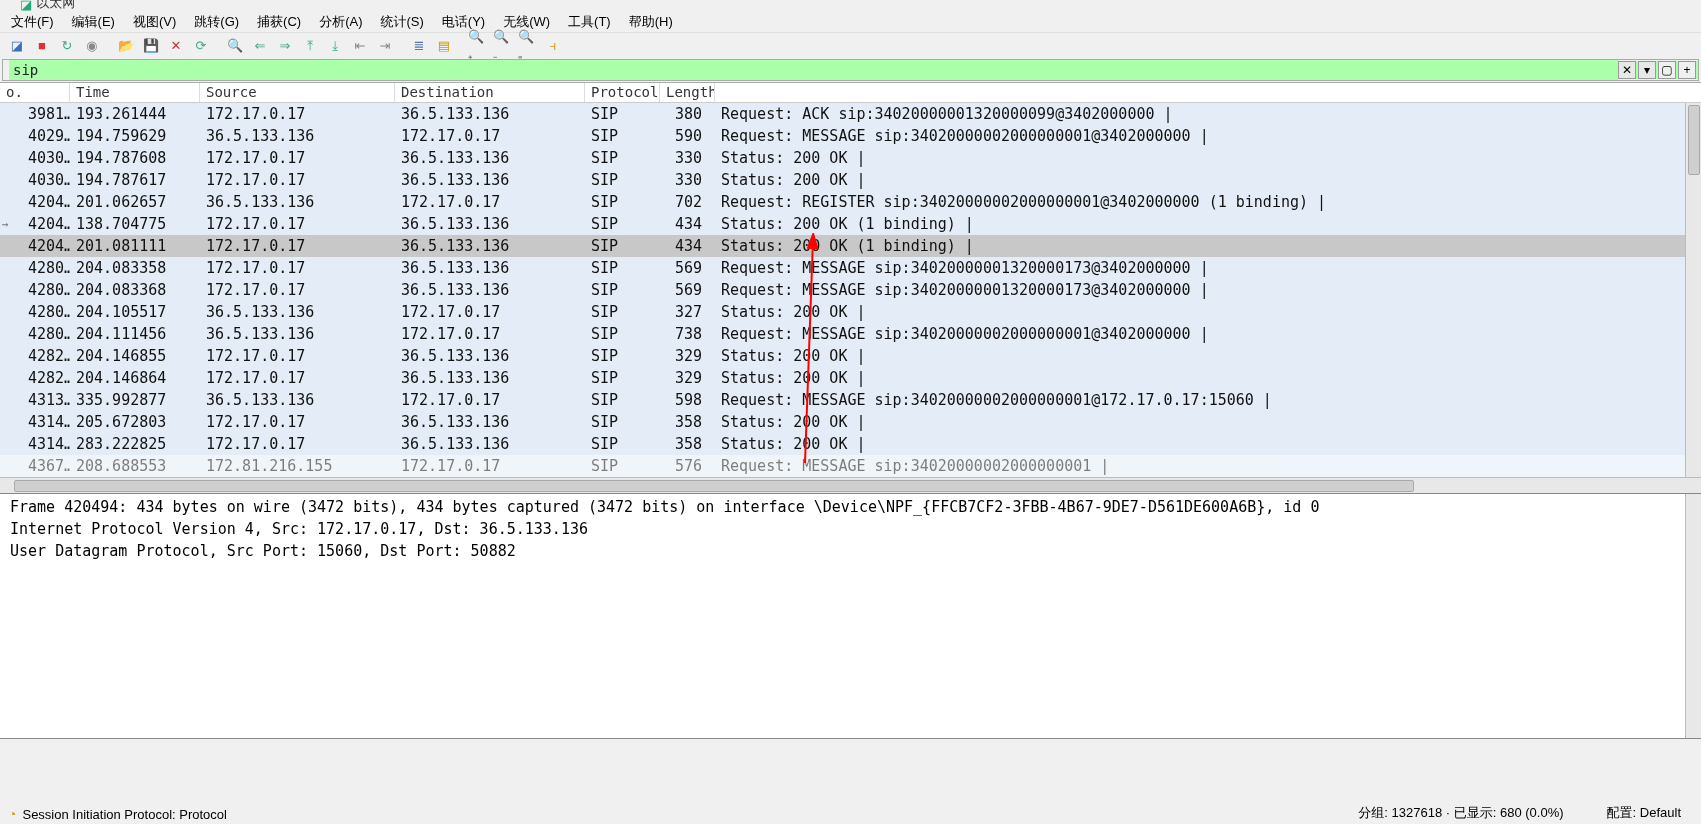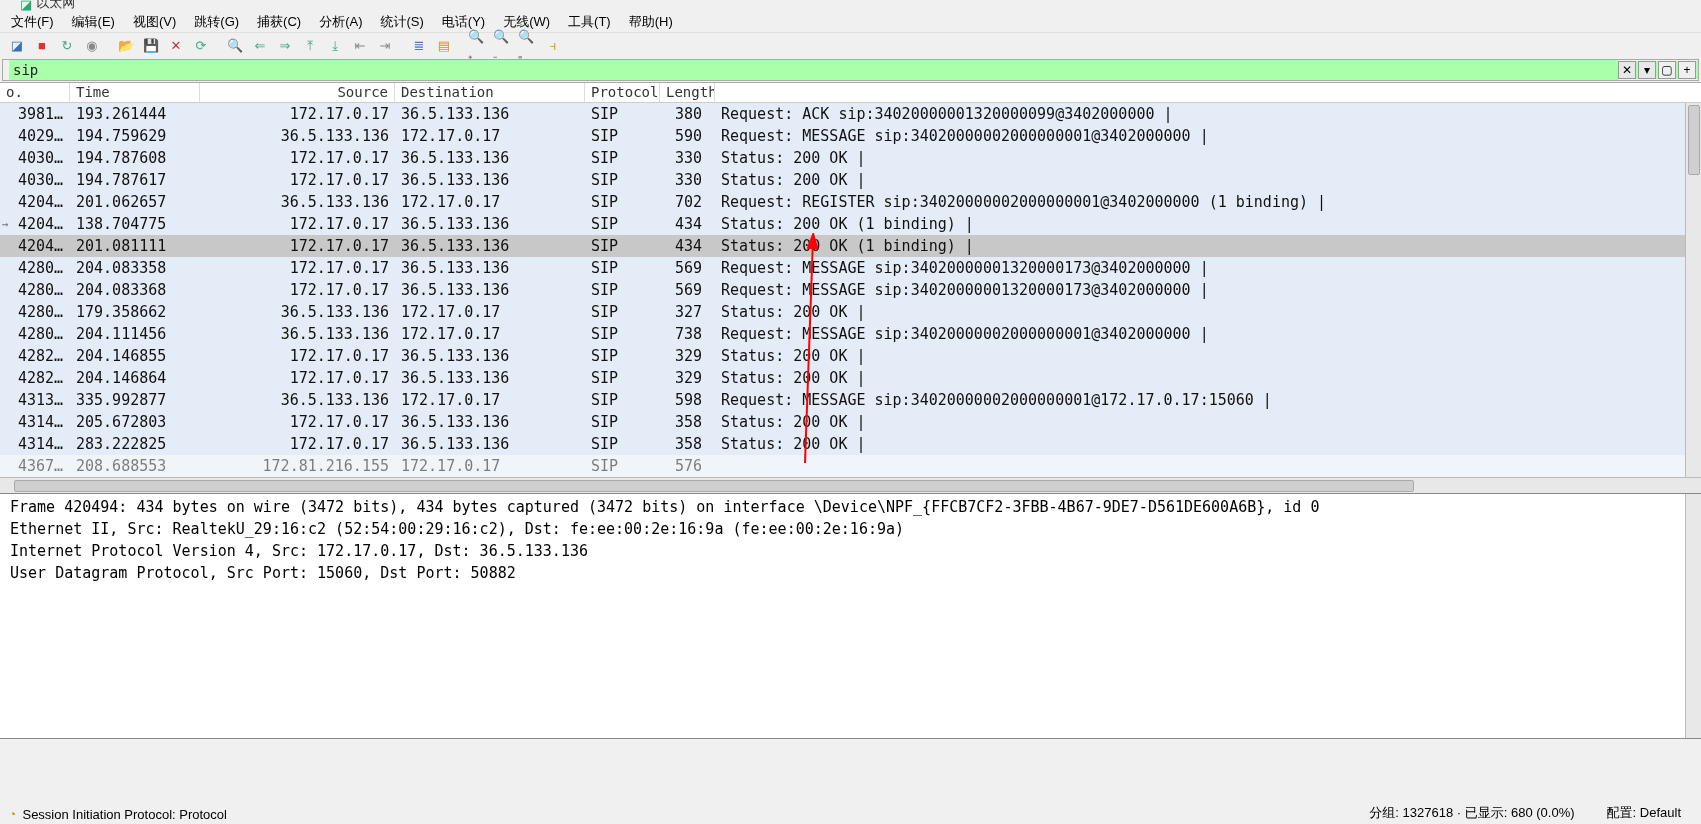--- a/index.html
+++ b/index.html
@@ -104,21 +104,21 @@
     color: #333;
   }
   .ph-cell {
     border-right: 1px solid #ddd;
     padding: 1px 6px;
     overflow: hidden;
     white-space: nowrap;
   }
   .c-no { width: 70px; }
   .c-time { width: 130px; }
-  .c-src { width: 195px; text-align: right; }
+  .c-src { width: 195px; }
   .c-dst { width: 190px; }
   .c-proto { width: 75px; }
   .c-len { width: 55px; padding-right: 4px;}
   .c-info { flex: 1; }
   .packet-rows {
     flex: 1;
     overflow-y: auto;
     overflow-x: auto;
     font-family: Consolas, monospace;
     font-size: 15px;
@@ -127,21 +127,21 @@
     display: flex;
     height: 22px;
     align-items: center;
     background: #e4edf7;
     color: #111;
     white-space: nowrap;
   }
   .prow.sel { background: #c8c8c8; }
   .prow .pc { overflow: hidden; white-space: nowrap; padding: 0 6px; }
   .prow .pc.c-len { text-align: center; padding-right: 4px; }
-  .prow .pc.c-no { padding-left: 18px; }
+  .prow .pc.c-no { padding-left: 28px; }
   .hscroll-track {
     height: 16px;
     background: #e8e8e8;
     border-top: 1px solid #bbb;
     position: relative;
   }
   .hscroll-thumb {
     position: absolute;
     left: 14px; top: 2px;
     width: 1400px; height: 12px;
@@ -191,21 +191,21 @@
   .status-bar {
     flex: 1;
     background: #f0f0f0;
     display: flex;
     align-items: flex-end;
     font-size: 13px;
     padding: 2px 8px;
     justify-content: space-between;
   }
   .status-left { display:flex; align-items:center; gap:6px;}
-  .status-right { display:flex; align-items:flex-end; gap:32px; padding-right: 12px;}
+  .status-right { display:flex; align-items:flex-end; gap:43px; padding-right: 12px;}
   .marker {
     position:absolute;
     left:2px;
     font-size:11px;
     color:#777;
   }
 </style>
 </head>
 <body>
 
@@ -356,21 +356,21 @@
         <div class="pc c-no">4280…</div>
         <div class="pc c-time">204.083368</div>
         <div class="pc c-src">172.17.0.17</div>
         <div class="pc c-dst">36.5.133.136</div>
         <div class="pc c-proto">SIP</div>
         <div class="pc c-len">569</div>
         <div class="pc c-info">Request: MESSAGE sip:34020000001320000173@3402000000  | </div>
       </div>
       <div class="prow">
         <div class="pc c-no">4280…</div>
-        <div class="pc c-time">179.358662</div>
+        <div class="pc c-time">204.105517</div>
         <div class="pc c-src">36.5.133.136</div>
         <div class="pc c-dst">172.17.0.17</div>
         <div class="pc c-proto">SIP</div>
         <div class="pc c-len">327</div>
         <div class="pc c-info">Status: 200 OK  | </div>
       </div>
       <div class="prow">
         <div class="pc c-no">4280…</div>
         <div class="pc c-time">204.111456</div>
         <div class="pc c-src">36.5.133.136</div>
@@ -424,20 +424,21 @@
         <div class="pc c-len">358</div>
         <div class="pc c-info">Status: 200 OK  | </div>
       </div>
       <div class="prow" style="opacity: 0.55;">
         <div class="pc c-no">4367…</div>
         <div class="pc c-time">208.688553</div>
         <div class="pc c-src">172.81.216.155</div>
         <div class="pc c-dst">172.17.0.17</div>
         <div class="pc c-proto">SIP</div>
         <div class="pc c-len">576</div>
+        <div class="pc c-info">Request: MESSAGE sip:34020000002000000001  | </div>
       </div>
     </div>
   <div class="hscroll-track">
     <div class="hscroll-thumb"></div>
   </div>
   <div class="vscroll">
     <div class="vscroll-thumb"></div>
   </div>
 
   <svg class="arrow-annotation" style="left:795px;top:150px;" width="40" height="240">
@@ -445,21 +446,20 @@
       <marker id="ah" markerWidth="10" markerHeight="10" refX="5" refY="3" orient="auto">
         <path d="M0,0 L0,6 L9,3 z" fill="#ff0000"></path>
       </marker>
     </defs>
     <line x1="10" y1="230" x2="18" y2="6" stroke="#ff0000" stroke-width="2" marker-end="url(#ah)"></line>
   </svg>
 </div>
 
 <div class="details-pane" id="details">
   <div class="dline">Frame 420494: 434 bytes on wire (3472 bits), 434 bytes captured (3472 bits) on interface \Device\NPF_{FFCB7CF2-3FBB-4B67-9DE7-D561DE600A6B}, id 0</div>
-    <div class="dline">Ethernet II, Src: RealtekU_29:16:c2 (52:54:00:29:16:c2), Dst: fe:ee:00:2e:16:9a (fe:ee:00:2e:16:9a)</div>
     <div class="dline">Internet Protocol Version 4, Src: 172.17.0.17, Dst: 36.5.133.136</div>
     <div class="dline">User Datagram Protocol, Src Port: 15060, Dst Port: 50882</div>
     <div class="dscroll"></div>
 </div>
 
 <div class="status-bar">
   <div class="status-left">
     <span style="color:#d4a017;font-size:14px;">◔</span>
     <span>Session Initiation Protocol: Protocol</span>
   </div>

